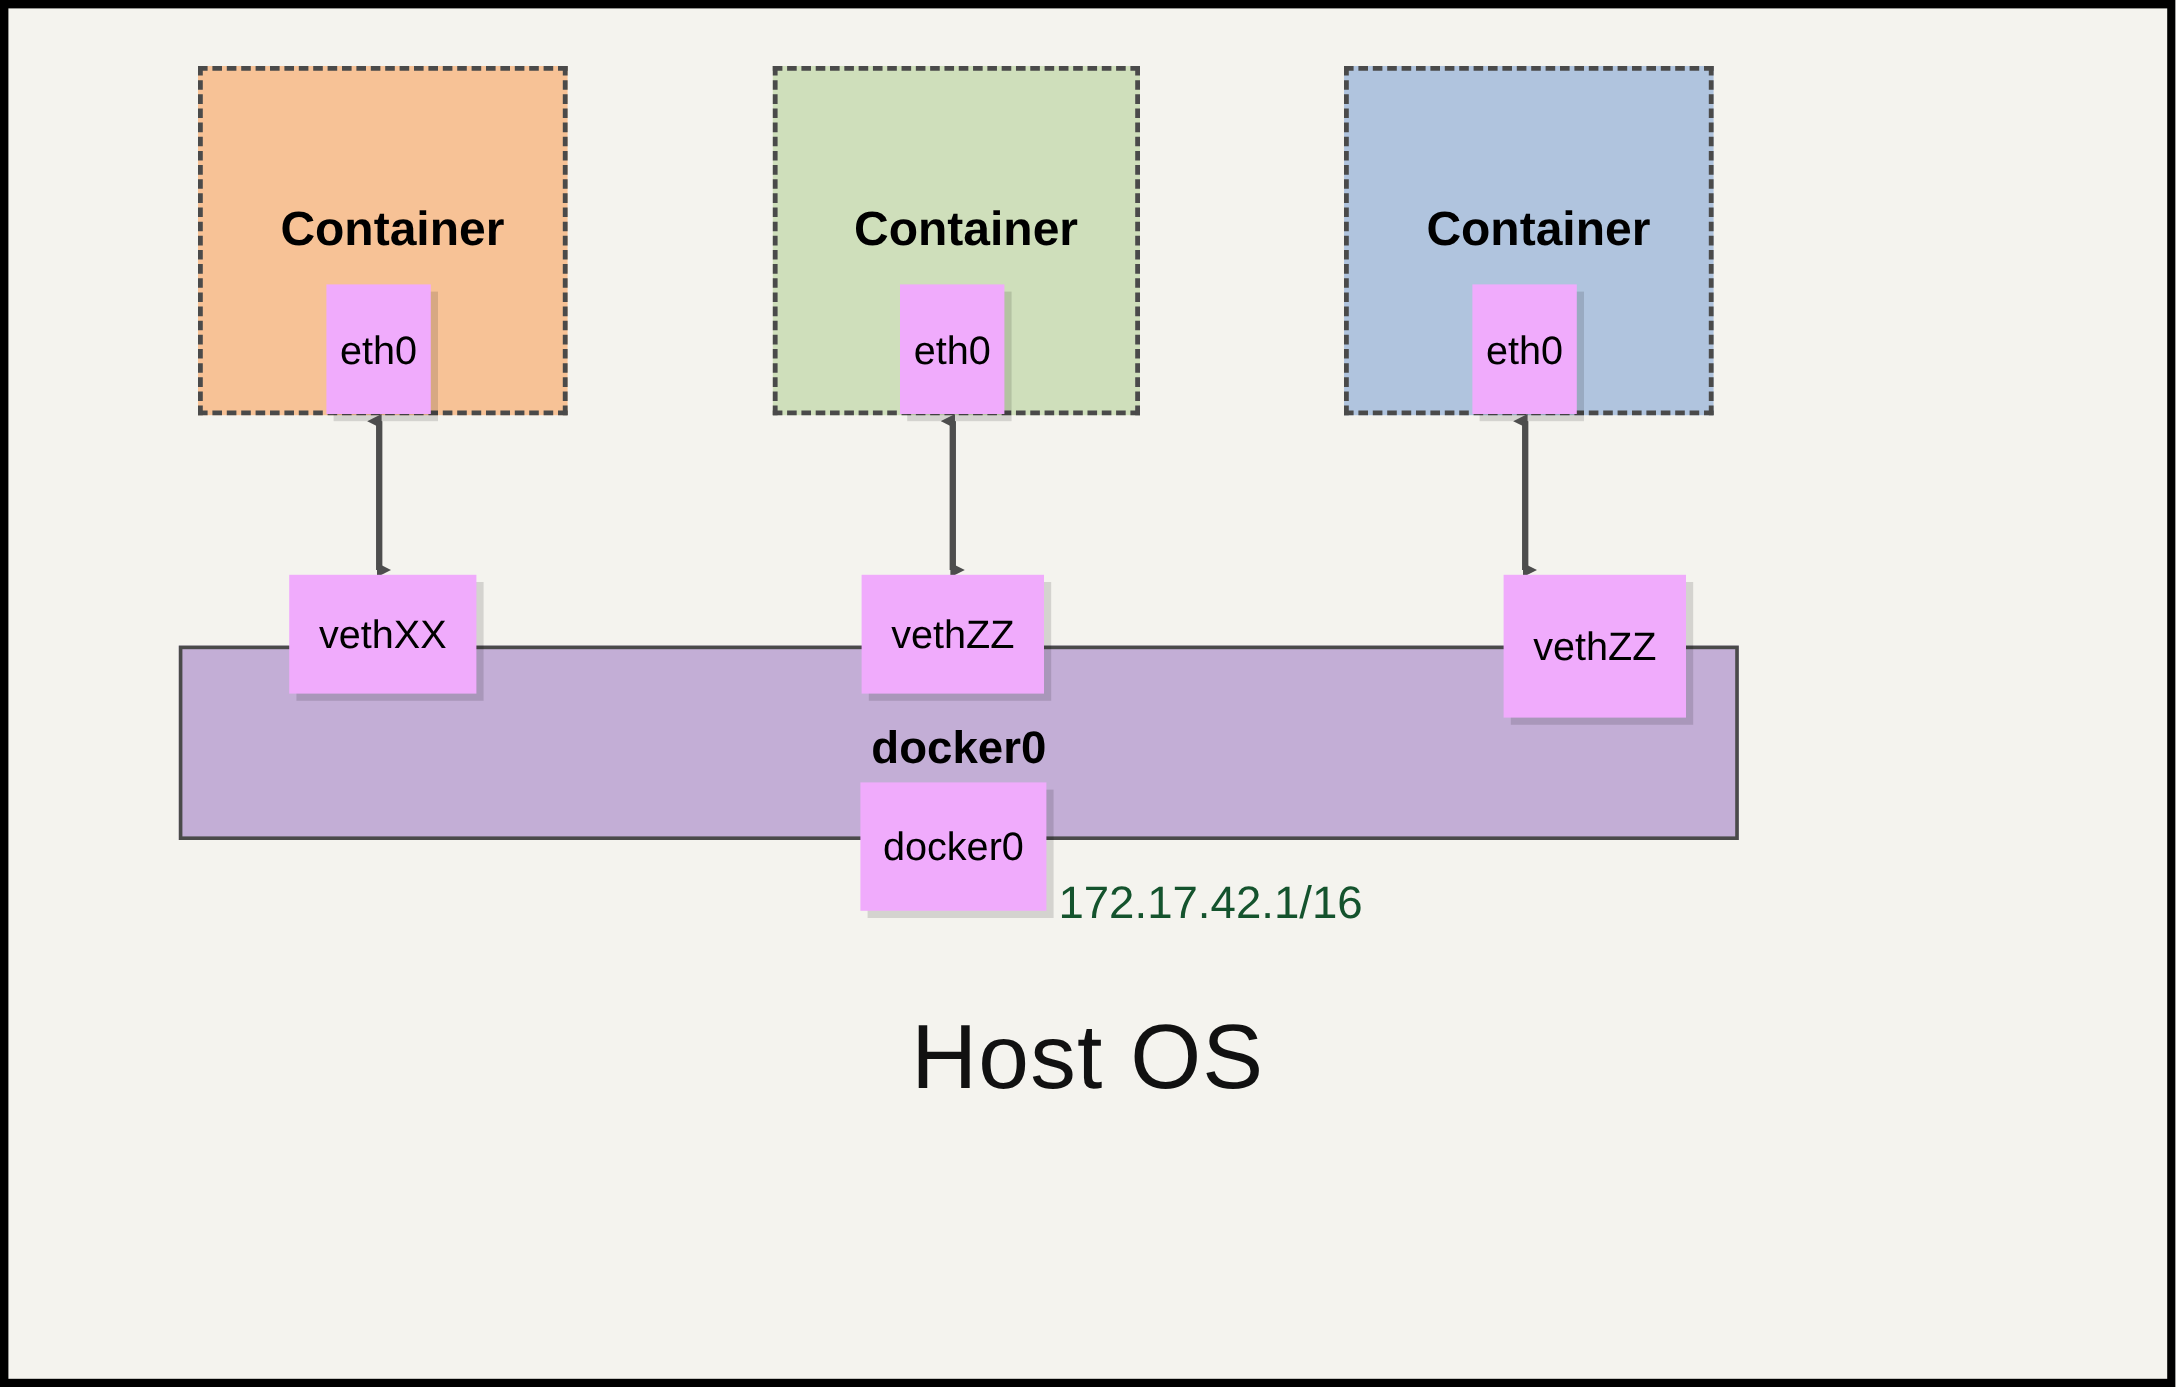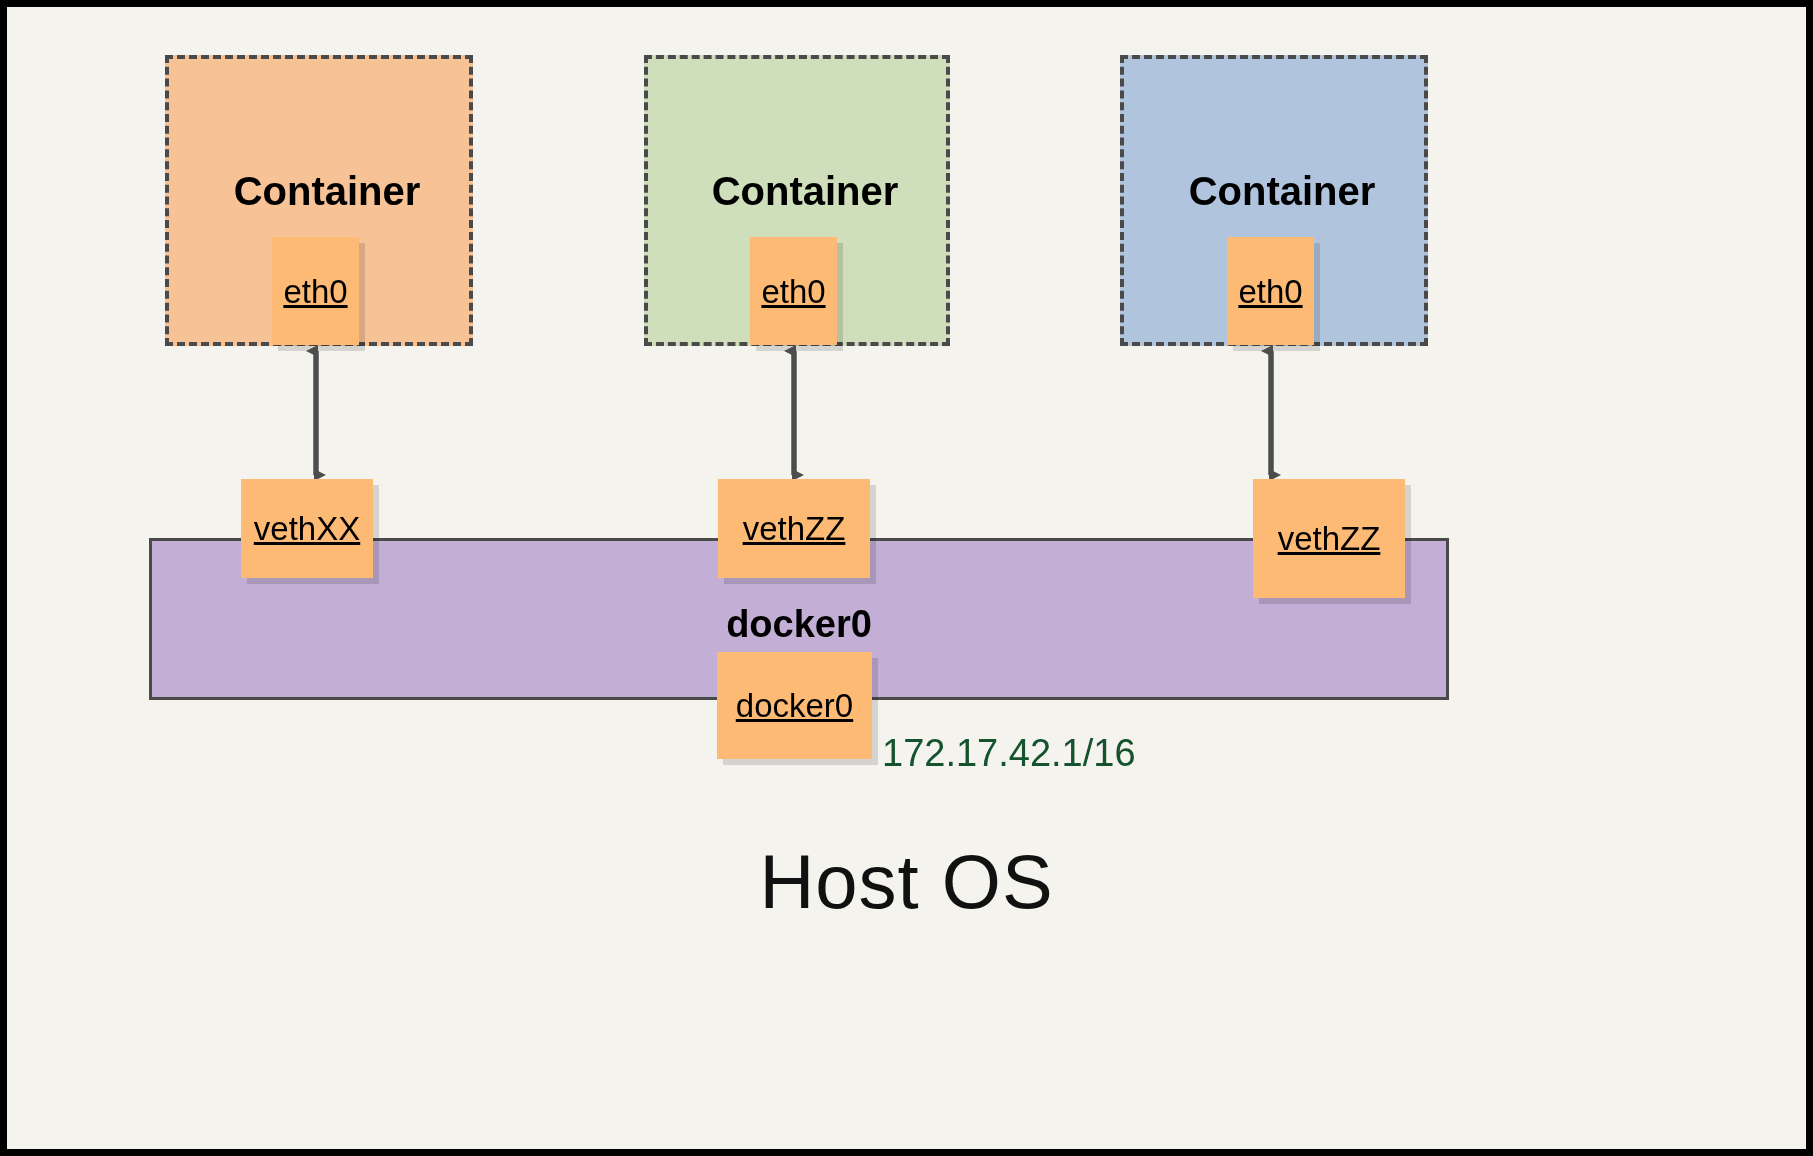--- a/index.html
+++ b/index.html
@@ -33,30 +33,29 @@
     font-size: 40px;
     font-weight: bold;
     color: #000000;
     letter-spacing: 0px;
   }
 
   
   .ybox {
     position: absolute;
     box-sizing: border-box;
-    background: #fdba74;
+    background: #f0abfc;
     color: #000000;
     display: flex;
     align-items: center;
     justify-content: center;
     font-size: 33px;
     line-height: 1;
     box-shadow: 6px 6px 0 rgba(0,0,0,0.13);
     white-space: nowrap;
-    text-decoration: underline;
   }
   .ybox.eth0 { font-size: 33px; }
 
   
   #docker-bar {
     position: absolute;
     box-sizing: border-box;
     background: #c3aed6;
     border: 3px solid #4a4a4a;
   }
@@ -150,21 +149,21 @@
       </marker>
     </defs>
     <line x1="21" y1="132" x2="21" y2="8" stroke="#4d4d4d" stroke-width="5" marker-end="url(#ah-up-3)"></line>
     <line x1="21" y1="8" x2="21" y2="132" stroke="#4d4d4d" stroke-width="5" marker-end="url(#ah-dn-3)"></line>
   </svg>
 
   <div id="docker-bar" style="left:142px; top:531px; width:1300px; height:162px;">
     <div id="docker-bar-label" style="top:62px;">docker0</div>
   </div>
 
-  <div class="ybox" style="left:234px; top:472px; width:132px; height:99px;">vethXX</div>
+  <div class="ybox" style="left:234px; top:472px; width:156px; height:99px;">vethXX</div>
 
   <div class="ybox" style="left:711px; top:472px; width:152px; height:99px;">vethZZ</div>
 
   <div class="ybox" style="left:1246px; top:472px; width:152px; height:119px;">vethZZ</div>
 
   <div class="ybox" style="left:710px; top:645px; width:155px; height:107px;">docker0</div>
 
   <div id="ip-text" style="left:875px; top:725px;">172.17.42.1/16</div>
 
   <div id="host-os" style="top:820px;margin-top:11px;">Host OS</div>

